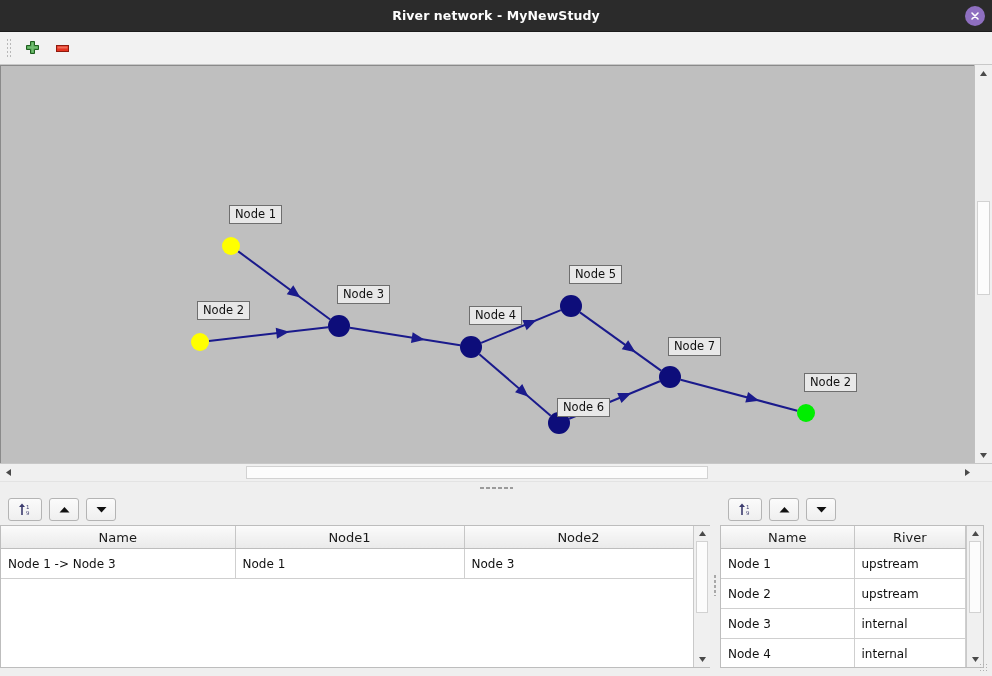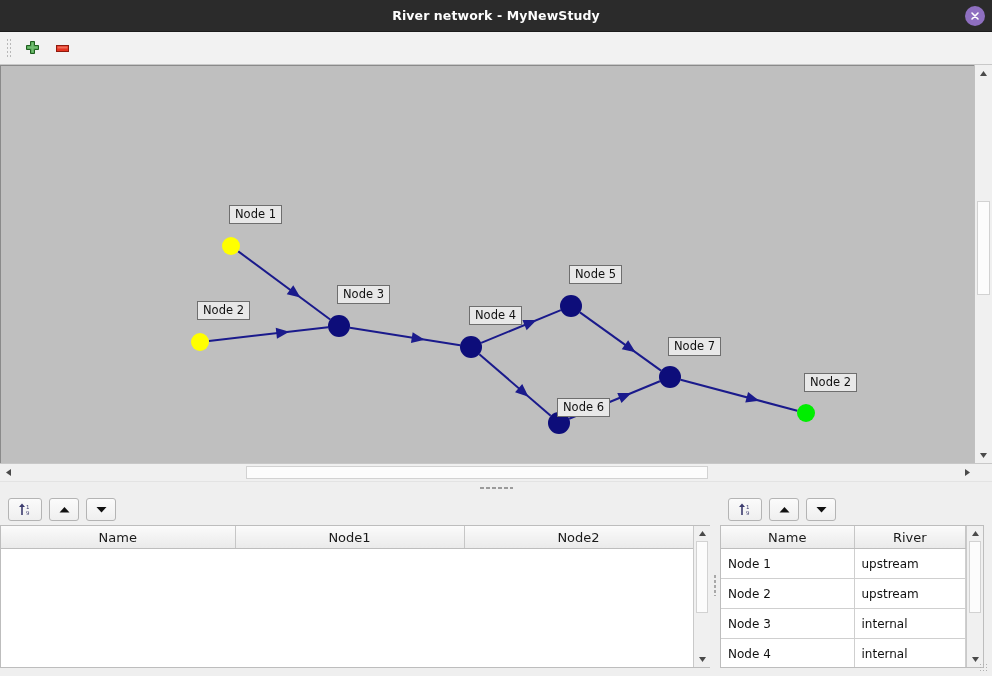--- a/index.html
+++ b/index.html
@@ -466,20 +466,25 @@
                 <col style="width:229px">
               </colgroup>
             <thead>
                 <tr id="reaches-head">
                   <th>Name</th>
                   <th>Node1</th>
                   <th>Node2</th>
                 </tr>
               </thead>
             <tbody id="reaches-body">
+                <tr>
+                  <td>Node 1 -&gt; Node 3</td>
+                  <td>Node 1</td>
+                  <td>Node 3</td>
+                </tr>
               </tbody>
           </table>
         </div>
         <div class="table-vscroll">
           <div class="tv-btn">
             <svg width="9" height="7" viewBox="0 0 9 7">
                 <path d="M4.5 1 L8 6 L1 6 Z" fill="#4a4a4a"></path>
               </svg>
           </div>
           <div class="tv-track">

